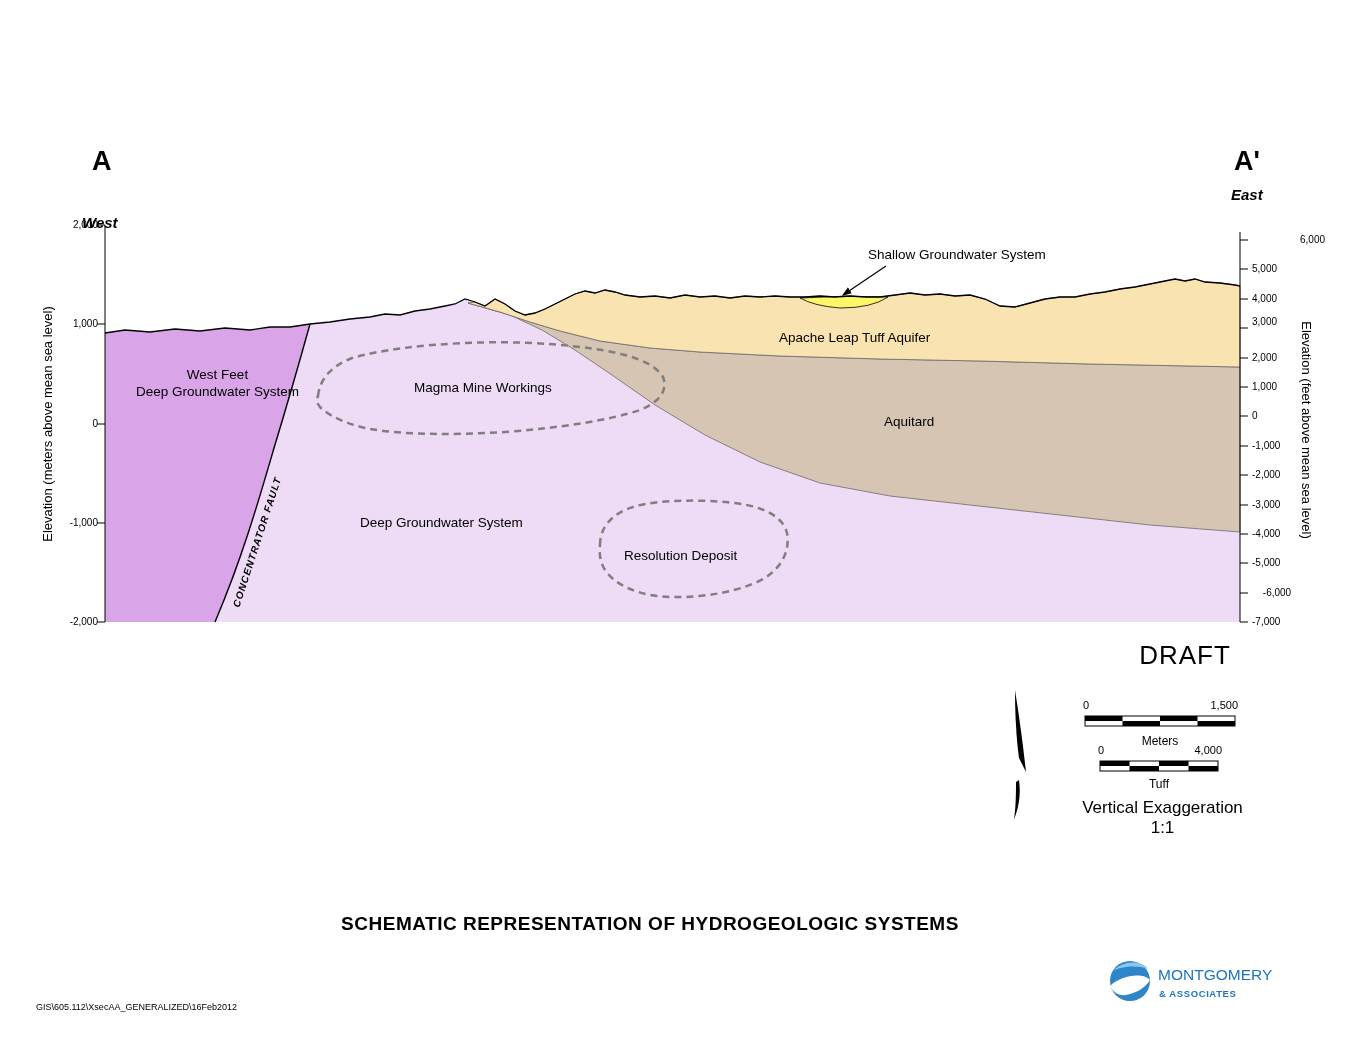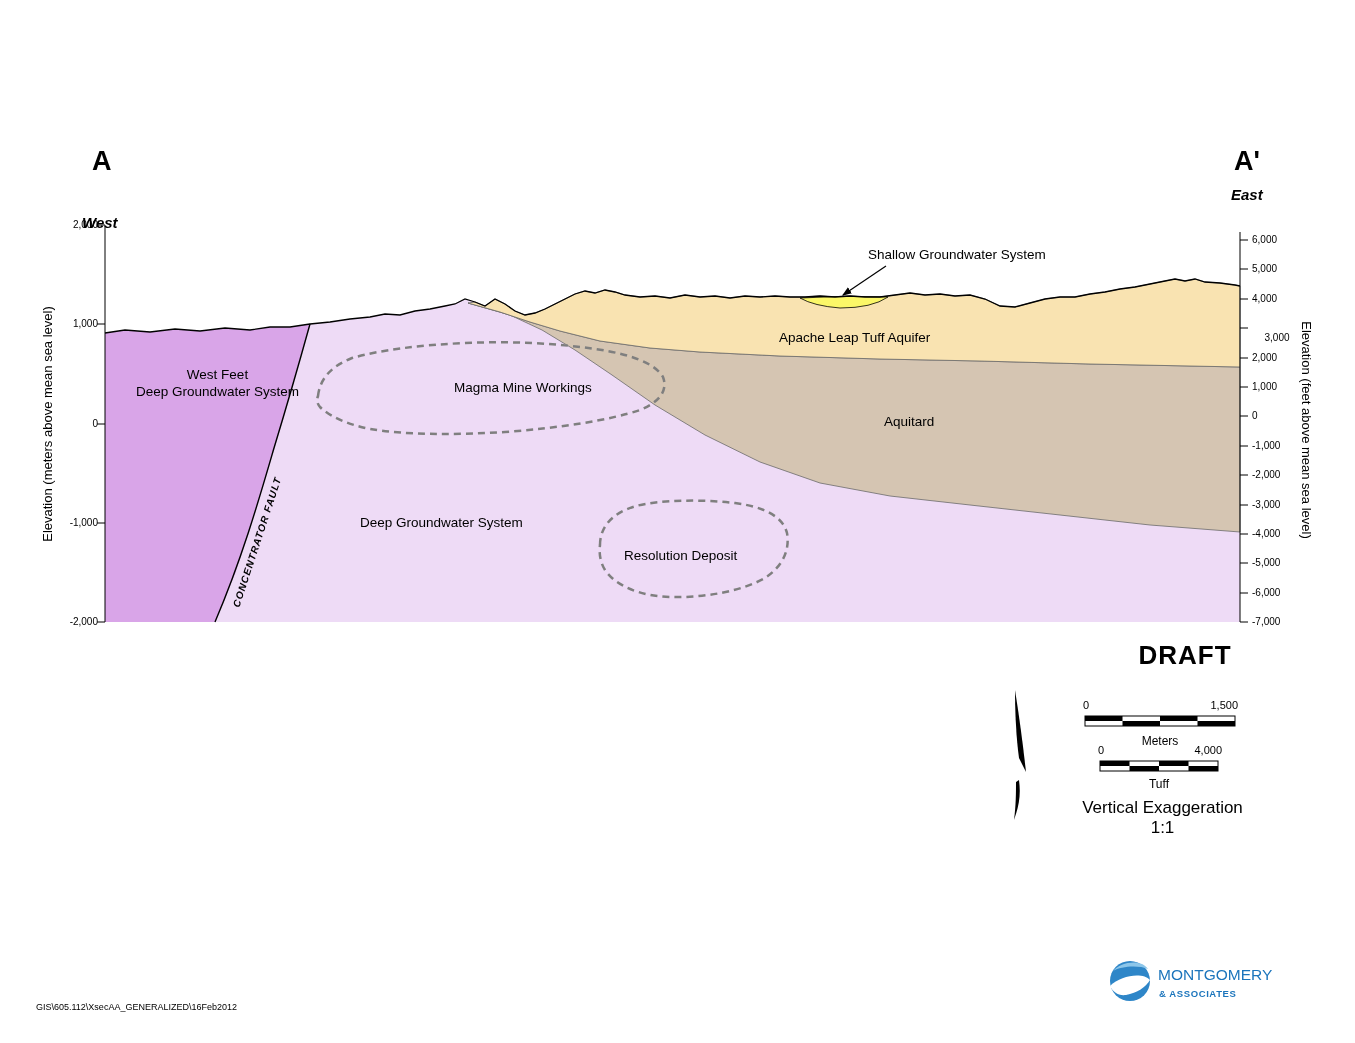--- a/index.html
+++ b/index.html
@@ -15,21 +15,21 @@
   .tick-left { width:58px; text-align:right; left:40px; }
   .tick-right { width:50px; text-align:left; left:1252px; }
   .axis-title { position:absolute; font-size:13px; white-space:nowrap; }
   .axis-title-left { left:47px; top:424px; transform:translate(-50%,-50%) rotate(-90deg); }
   .axis-title-right { left:1306px; top:430px; transform:translate(-50%,-50%) rotate(90deg); }
   .fault-label { position:absolute; left:257px; top:542px; transform:translate(-50%,-50%) rotate(-72deg);
     font-size:10px; font-weight:bold; font-style:italic; letter-spacing:1px; white-space:nowrap; }
   .west-basin-label { position:absolute; left:105px; top:366px; width:225px; text-align:center;
     font-size:13.5px; line-height:17px; }
   .draft { position:absolute; left:1120px; top:640px; width:130px; text-align:center;
-    font-size:26px; font-weight:bold; letter-spacing:1px; }
+    font-size:26px; font-weight:normal; letter-spacing:1px; }
   .scale-num { position:absolute; font-size:11px; }
   .scale-unit { position:absolute; font-size:12px; text-align:center; }
   .vert-ex { position:absolute; left:1080px; top:798px; width:165px; text-align:center; font-size:17px; }
   .fig-title { position:absolute; left:275px; top:913px; width:750px; text-align:center;
     font-size:19px; font-weight:bold; letter-spacing:0.5px; }
   .footer-path { position:absolute; left:36px; top:1002px; font-size:9px; }
   .logo-name { position:absolute; left:1158px; top:966px; font-size:15.5px; font-weight:normal; }
   .logo-sub  { position:absolute; left:1159px; top:988px; font-size:9.5px; font-weight:bold; letter-spacing:0.6px; }
 </style>
 </head>
@@ -155,56 +155,57 @@
 
   <div class="axis-title axis-title-left">Elevation (meters above mean sea level)</div>
   <div class="axis-title axis-title-right">Elevation (feet above mean sea level)</div>
 
   <div class="tick tick-left" style="top:219px;">2,000</div>
   <div class="tick tick-left" style="top:318px;">1,000</div>
   <div class="tick tick-left" style="top:418px;">0</div>
   <div class="tick tick-left" style="top:517px;">-1,000</div>
   <div class="tick tick-left" style="top:616px;">-2,000</div>
 
-  <div class="tick tick-right" style="top:234px;">6,000</div>
+  <div class="tick tick-right" style="top:234px;margin-left:48px;">6,000</div>
   <div class="tick tick-right" style="top:263px;">5,000</div>
   <div class="tick tick-right" style="top:293px;">4,000</div>
-  <div class="tick tick-right" style="top:332px;text-align:center;">3,000</div>
+  <div class="tick tick-right" style="top:316px;">3,000</div>
   <div class="tick tick-right" style="top:352px;">2,000</div>
   <div class="tick tick-right" style="top:381px;">1,000</div>
   <div class="tick tick-right" style="top:410px;">0</div>
   <div class="tick tick-right" style="top:440px;">-1,000</div>
   <div class="tick tick-right" style="top:469px;">-2,000</div>
   <div class="tick tick-right" style="top:499px;">-3,000</div>
   <div class="tick tick-right" style="top:528px;">-4,000</div>
   <div class="tick tick-right" style="top:557px;">-5,000</div>
-  <div class="tick tick-right" style="top:587px;">-6,000</div>
+  <div class="tick tick-right" style="top:587px;text-align:center;">-6,000</div>
   <div class="tick tick-right" style="top:616px;">-7,000</div>
 
   <div class="lbl" style="left:868px; top:247px;">Shallow Groundwater System</div>
   <div class="lbl" style="left:779px; top:330px;">Apache Leap Tuff Aquifer</div>
   <div class="lbl" style="left:884px; top:414px;">Aquitard</div>
   <div class="west-basin-label">
     <div>West Feet</div>
     <div>Deep Groundwater System</div>
   </div>
-  <div class="lbl" style="left:414px; top:380px;margin-left:40px;">Magma Mine Workings</div>
+  <div class="lbl" style="left:414px; top:380px;">Magma Mine Workings</div>
   <div class="lbl" style="left:360px; top:515px;">Deep Groundwater System</div>
   <div class="lbl" style="left:624px; top:548px;">Resolution Deposit</div>
   <div class="fault-label">CONCENTRATOR FAULT</div>
 
   <div class="draft">DRAFT</div>
 
   <div class="scale-num" style="left:1080px; top:699px; width:12px; text-align:center;">0</div>
   <div class="scale-num" style="left:1205px; top:699px; width:33px; text-align:right;">1,500</div>
   <div class="scale-unit" style="left:1085px; top:734px; width:150px;">Meters</div>
   <div class="scale-num" style="left:1095px; top:744px; width:12px; text-align:center;">0</div>
   <div class="scale-num" style="left:1190px; top:744px; width:32px; text-align:right;">4,000</div>
   <div class="scale-unit" style="left:1100px; top:777px; width:118px;">Tuff</div>
   <div class="vert-ex">Vertical Exaggeration 1:1</div>
 
+  <div class="fig-title">SCHEMATIC REPRESENTATION OF HYDROGEOLOGIC SYSTEMS</div>
 
   <div class="footer-path">GIS\605.112\XsecAA_GENERALIZED\16Feb2012</div>
 
   <div class="logo-name" style="color: rgb(28, 117, 188);">MONTGOMERY</div>
   <div class="logo-sub" style="color: rgb(28, 117, 188);">&amp; ASSOCIATES</div>
 
 </div>
 
 </body></html>

